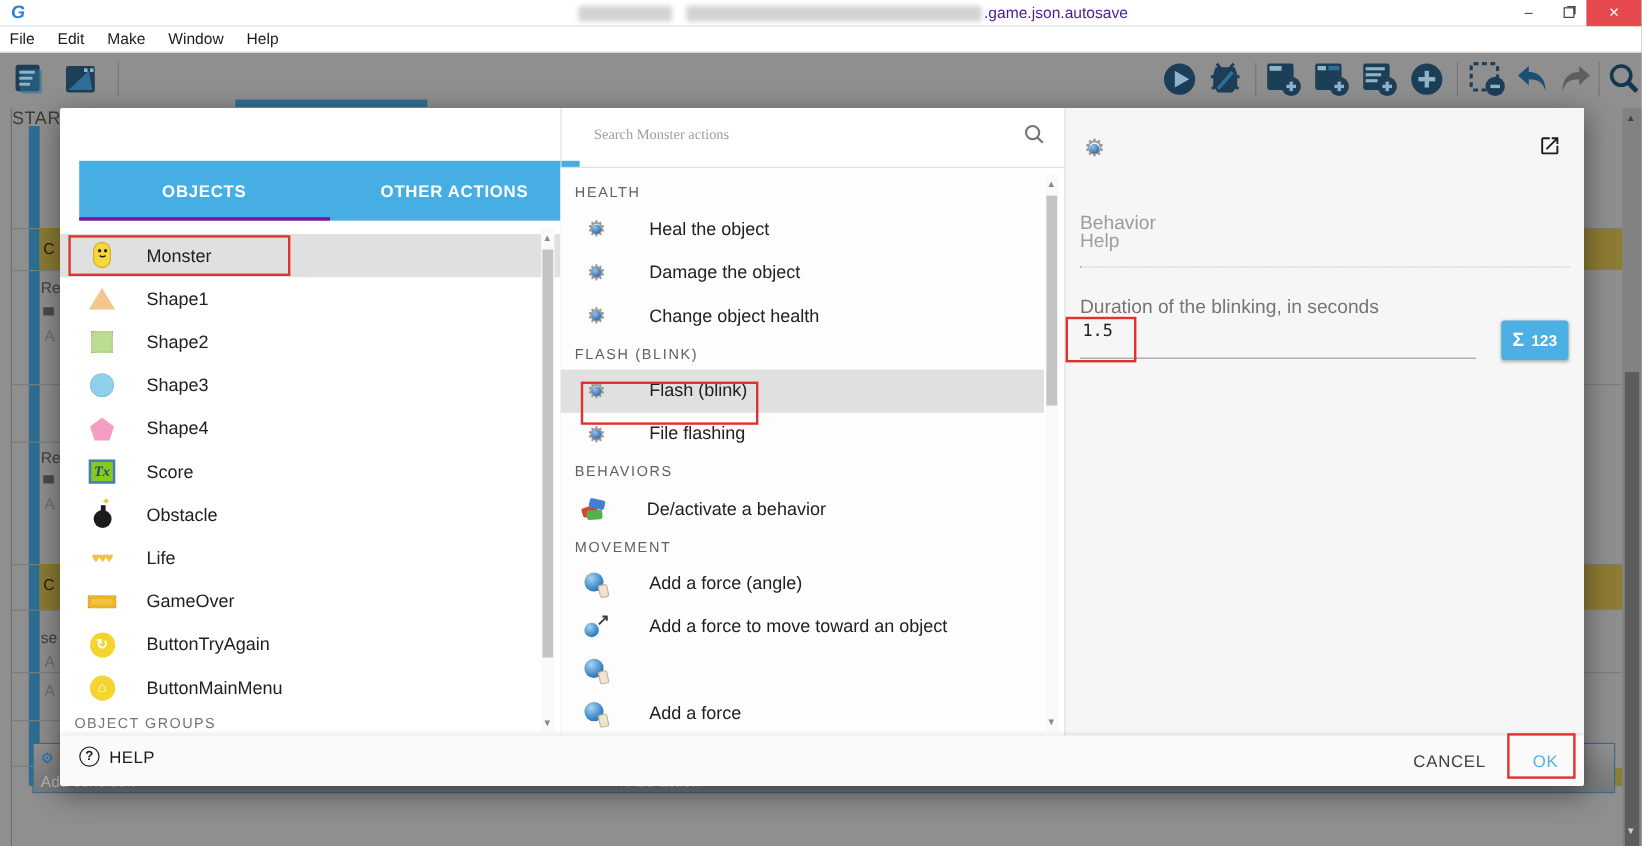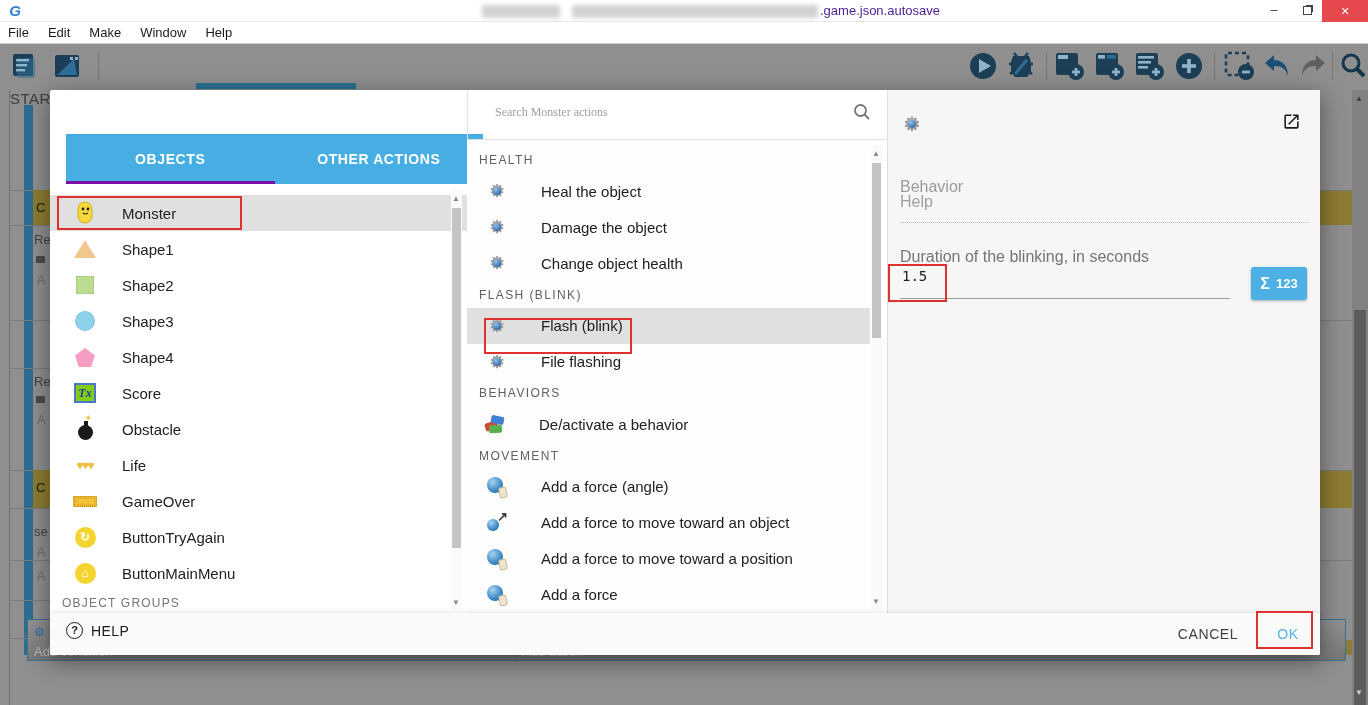--- a/index.html
+++ b/index.html
@@ -478,21 +478,20 @@
         </span>
       <span class="act-label">Add a force to move toward an object</span>
     </div>
     <div class="act-row">
       <span class="act-ic">
           <span class="ic-force">
             <span class="ball"></span>
             <span class="hand"></span>
           </span>
         </span>
-      <span class="act-label">Add a force to move toward a position</span>
     </div>
     <div class="act-row">
       <span class="act-ic">
           <span class="ic-force">
             <span class="ball"></span>
             <span class="hand"></span>
           </span>
         </span>
       <span class="act-label">Add a force</span>
     </div>

